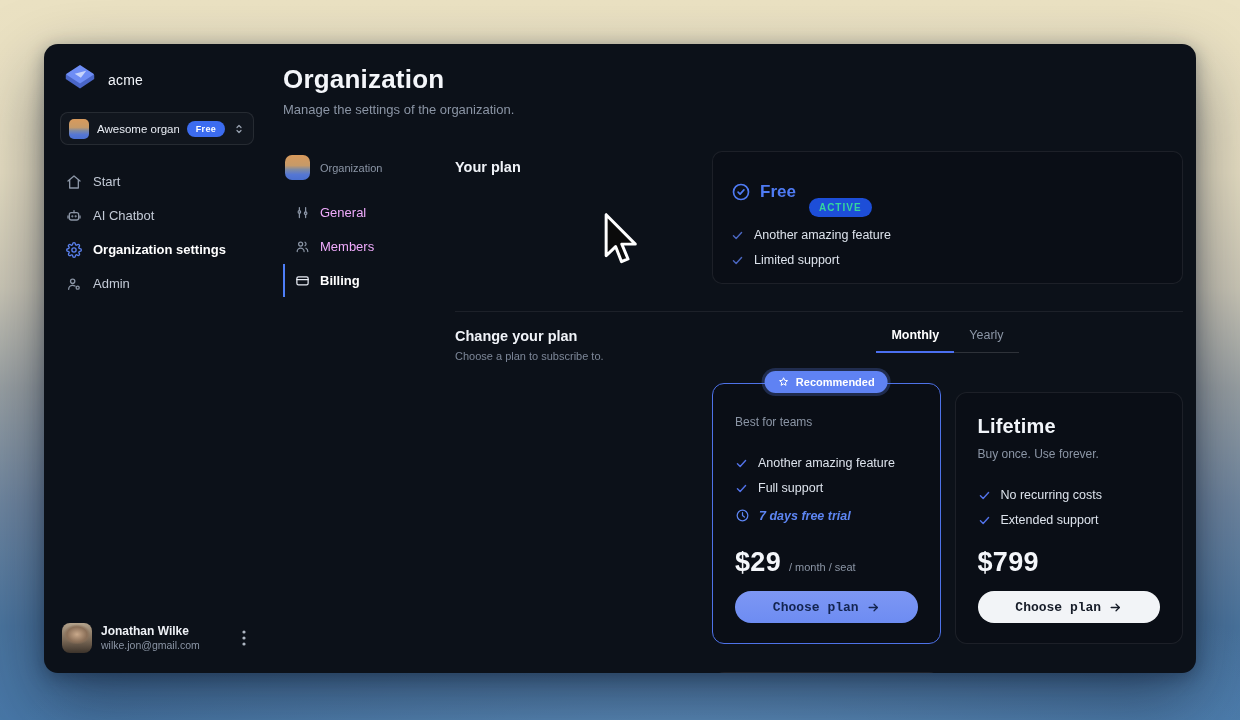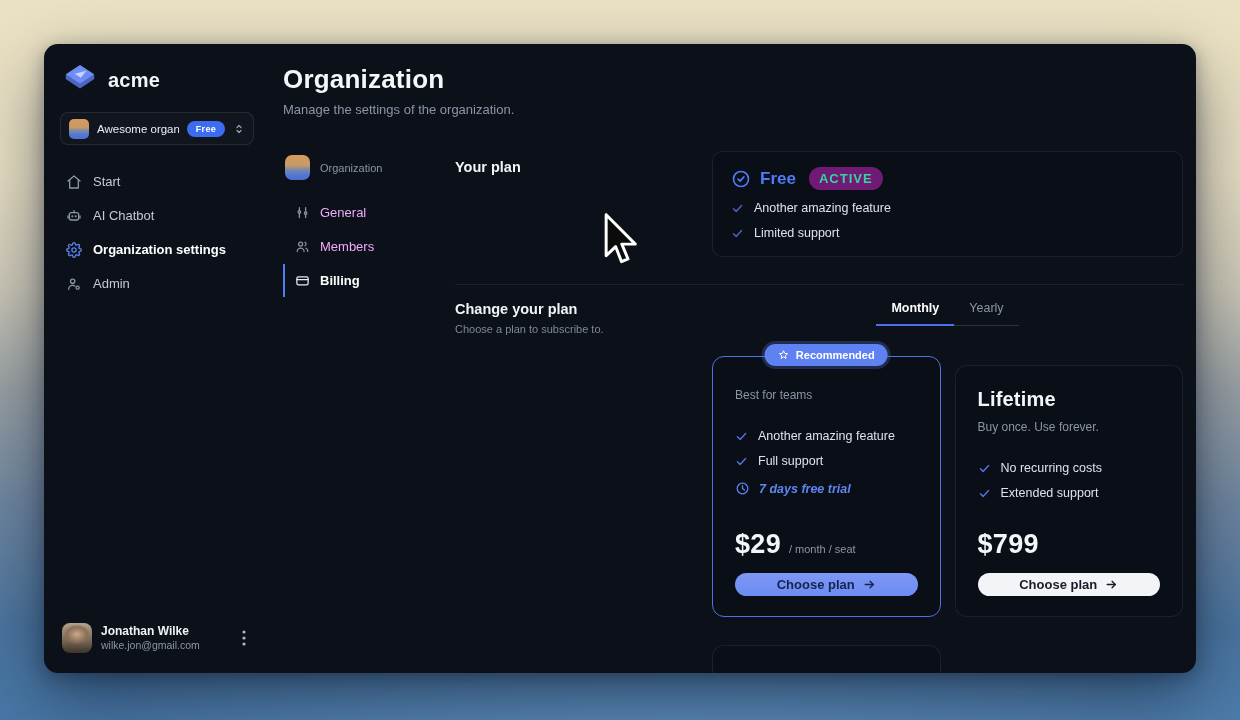--- a/index.html
+++ b/index.html
@@ -17,21 +17,21 @@
   .window{
     position:absolute; left:44px; top:44px; width:1152px; height:629px;
     background:#0c1119; border-radius:14px; overflow:hidden;
     box-shadow:0 30px 70px rgba(10,20,40,.5), 0 4px 18px rgba(10,20,40,.35);
     display:flex; color:#dde3ec;
   }
   
   .sidebar{ width:224px; flex:0 0 224px; display:flex; flex-direction:column; padding:20px 14px 16px 16px; }
   .logo-row{ display:flex; align-items:center; gap:10px; padding-left:2px; }
   .logo-mark{ width:36px; height:32px; }
-  .logo-text{ font-size:20px; font-weight:700; color:#f2f5fa; letter-spacing:.2px; }
+  .logo-text{ font-size:14px; font-weight:400; color:#f2f5fa; letter-spacing:.2px; }
   .org-selector{
     margin-top:16px; height:33px; border:1px solid rgba(255,255,255,.09); border-radius:8px;
     background:rgba(255,255,255,.025); display:flex; align-items:center; gap:8px; padding:0 8px; cursor:pointer;
   }
   .org-avatar{ width:20px; height:20px; border-radius:5px; flex:0 0 20px;
     background:linear-gradient(180deg,#d89a5c 0%,#c69a68 42%,#7e8aa4 58%,#5577d4 78%,#4a6fd0 100%); }
   .org-name{ font-size:11.5px; color:#e9edf4; white-space:nowrap; overflow:hidden; }
   .org-badge{ font-size:9px; font-weight:700; color:#fff; background:#3c6cf0; border-radius:999px; padding:3px 9px; letter-spacing:.3px; }
   .org-chevron{ margin-left:auto; color:#9aa3b2; display:flex; }
   .nav{ margin-top:20px; display:flex; flex-direction:column; gap:1px; }
@@ -74,22 +74,22 @@
   .section-title{ font-size:14.5px; font-weight:700; color:#f0f3f8; }
   .section-sub{ margin-top:6px; font-size:11px; color:#7d8798; }
 
   .current-plan-card{
     flex:1; border:1px solid rgba(255,255,255,.08); border-radius:10px; background:#0a0e16;
     padding:15px 18px 16px;
   }
   .cp-title-row{ display:flex; align-items:center; gap:9px; }
   .cp-badge-check{ color:#4f7bf4; display:flex; }
   .cp-name{ font-size:17px; font-weight:800; color:#4f7bf4; }
-  .active-badge{ font-size:13px; font-weight:700; color:#35d69e; background:#701a75; border-radius:999px;
-    padding:4px 10px; letter-spacing:1px; margin-left:4px; }
+  .active-badge{ font-size:10px; font-weight:700; color:#35d69e; background:#1d4ed8; border-radius:999px;
+    padding:4px 10px; letter-spacing:1px; margin-left:4px;margin-top:31px; }
   .feature{ display:flex; align-items:center; gap:10px; margin-top:11px; font-size:12.5px; color:#dde3ec; }
   .feature .chk{ display:flex; color:#4a66c0; }
   .plan-card .feature .chk{ color:#5272e8; }
 
   .divider{ margin-top:27px; border-top:1px solid rgba(255,255,255,.07); }
 
   .change-row{ margin-top:12px; display:flex; }
   .tabs-zone{ flex:1; display:flex; justify-content:center; align-items:flex-start; }
   .tabs{ display:flex; border-bottom:1px solid rgba(255,255,255,.14);align-items:center; }
   .tab{ font-size:12.5px; padding:4px 15px 9px; color:#8b95a5; cursor:pointer; border-bottom:2px solid transparent; margin-bottom:-1px; }
@@ -110,21 +110,21 @@
   .plan-name{ font-size:20px; font-weight:800; color:#f2f5fa; letter-spacing:.2px; }
   .plan-card.pro .plan-name{ color:#5d85f2; }
   .plan-desc{ margin-top:9px; font-size:12px; color:#8b95a5; }
   .plan-features{ margin-top:16px; }
   .trial-row{ display:flex; align-items:center; gap:9px; margin-top:13px; font-size:12.5px; font-weight:600; color:#5d85f2;font-style:italic; }
   .trial-row .ico{ display:flex; color:#5d85f2; }
   .price-row{ margin-top:auto; padding-top:16px; display:flex; align-items:baseline; gap:8px; }
   .price{ font-size:27px; font-weight:800; color:#f4f6fa; letter-spacing:.3px; }
   .price-suffix{ font-size:11px; color:#8b95a5; }
   .cta{
-    margin-top:13px; height:23px; border:none; border-radius:999px; font-family:Liberation Sans, sans-serif;
+    margin-top:13px; height:32px; border:none; border-radius:999px; font-family:Liberation Mono, monospace;
     font-size:13px; font-weight:700; display:flex; align-items:center; justify-content:center; gap:8px; cursor:pointer;
   }
   .cta.blue{ background:linear-gradient(180deg,#7d97f4,#6d8cf2); color:#13244f; }
   .cta.white{ background:#f2f4f7; color:#161c28; }
   .cta .arr{ display:flex; }
 
   .enterprise-card{
     margin-top:14px; border:1px solid rgba(255,255,255,.08); border-radius:12px; background:#0a0e16;
     padding:22px 22px; height:80px;
   }

